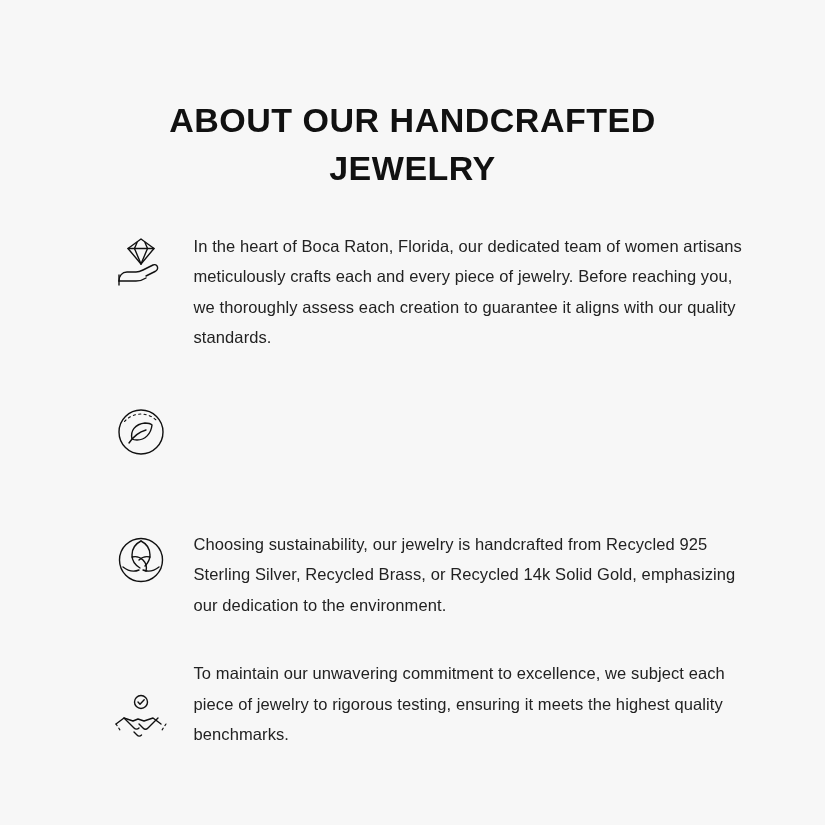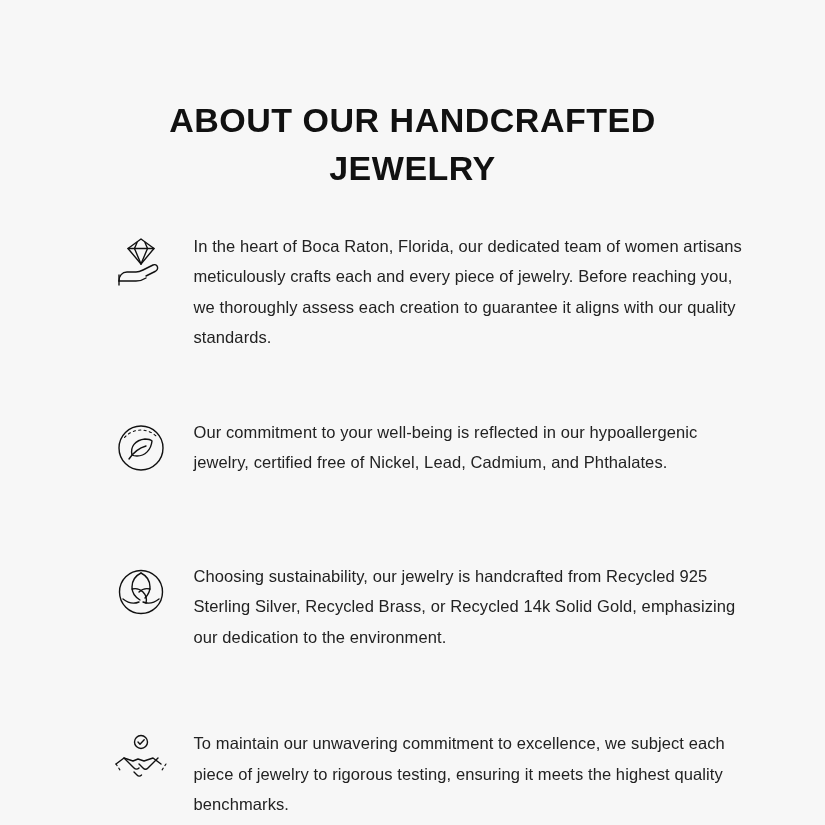--- a/index.html
+++ b/index.html
@@ -33,21 +33,21 @@
     color: #111111;
     max-width: 540px;
     margin: 0 0 34px 0;
   }
   .features {
     width: 100%;
     max-width: 640px;
     margin-left: 34px;
     display: flex;
     flex-direction: column;
-    gap: 36px;
+    gap: 20px;
   }
   .feature {
     display: flex;
     align-items: flex-start;
     gap: 22px;
   }
   .feature-icon {
     flex: 0 0 auto;
     width: 62px;
     height: 62px;
@@ -63,21 +63,21 @@
     font-size: 16.5px;
     line-height: 1.85;
     color: #222222;
     letter-spacing: 0.1px;
     padding-top: 2px;
   }
   
   .feature.f0 { margin-top: 2px; }
   .feature.f1 { margin-top: 26px; }
   .feature.f2 { margin-top: 44px; }
-  .feature.f3 { margin-top: 38px; }
+  .feature.f3 { margin-top: 16px; align-items: flex-end; }
 </style>
 </head>
 <body>
 
 <div class="page">
 
   <h1 class="heading">ABOUT OUR HANDCRAFTED JEWELRY</h1>
 
   <div class="features">
 
@@ -100,21 +100,20 @@
 
     <div class="feature f1">
       <span class="feature-icon">
         <svg width="62" height="62" viewBox="0 0 62 62" fill="none" stroke="#111111" stroke-width="1.4" stroke-linecap="round" stroke-linejoin="round">
           <circle cx="31" cy="31" r="22"></circle>
           <path d="M22 38c-2-8 3-15 13-16 3 0 6 1 7 2-1 9-7 15-15 15-2 0-4-.4-5-1z"></path>
           <path d="M19 42c4-6 10-11 17-13"></path>
           <path d="M14.5 20.5 A22 22 0 0 1 47.5 20.5" stroke-dasharray="2.2 3.2" stroke-width="1.1"></path>
         </svg>
       </span>
-      <div class="feature-text">Our commitment to your well-being is reflected in our hypoallergenic jewelry, certified free of Nickel, Lead, Cadmium, and Phthalates.</div>
     </div>
 
     <div class="feature f2">
       <span class="feature-icon">
         <svg width="62" height="62" viewBox="0 0 62 62" fill="none" stroke="#111111" stroke-width="1.4" stroke-linecap="round" stroke-linejoin="round">
           <circle cx="31" cy="31" r="21.5"></circle>
           <path d="M31 12c6 3 9 8 9 14 0 4-2 8-5 11"></path>
           <path d="M31 12c-6 3-9 8-9 14 0 5 3 10 8 13"></path>
           <path d="M13 38c5 4 11 5 16 3"></path>
           <path d="M49 38c-5 4-11 5-16 3"></path>

